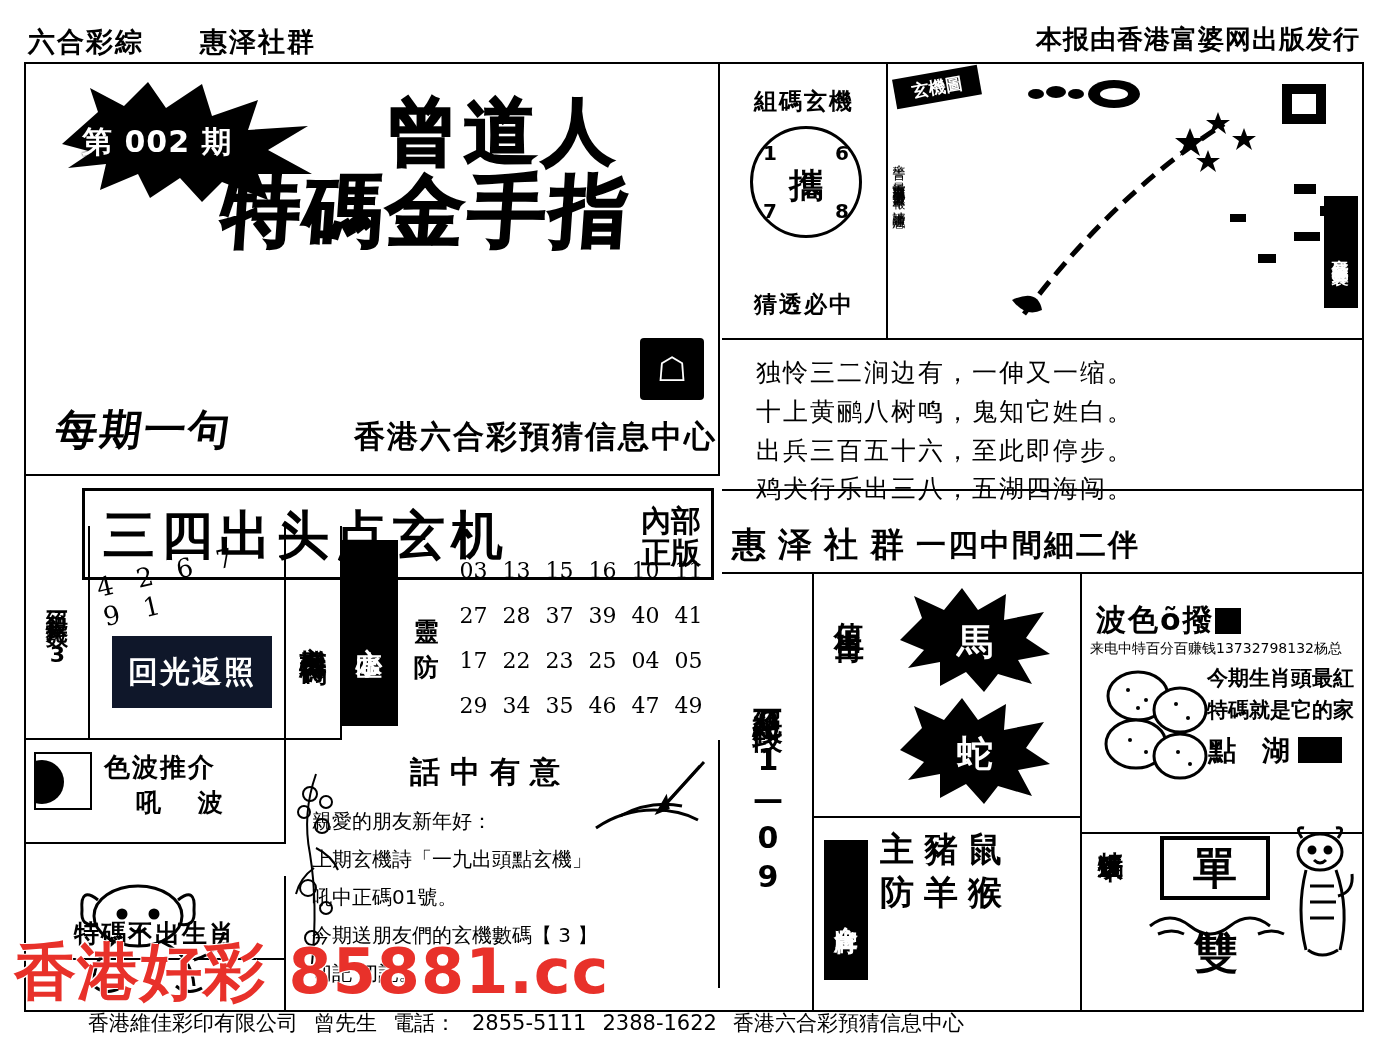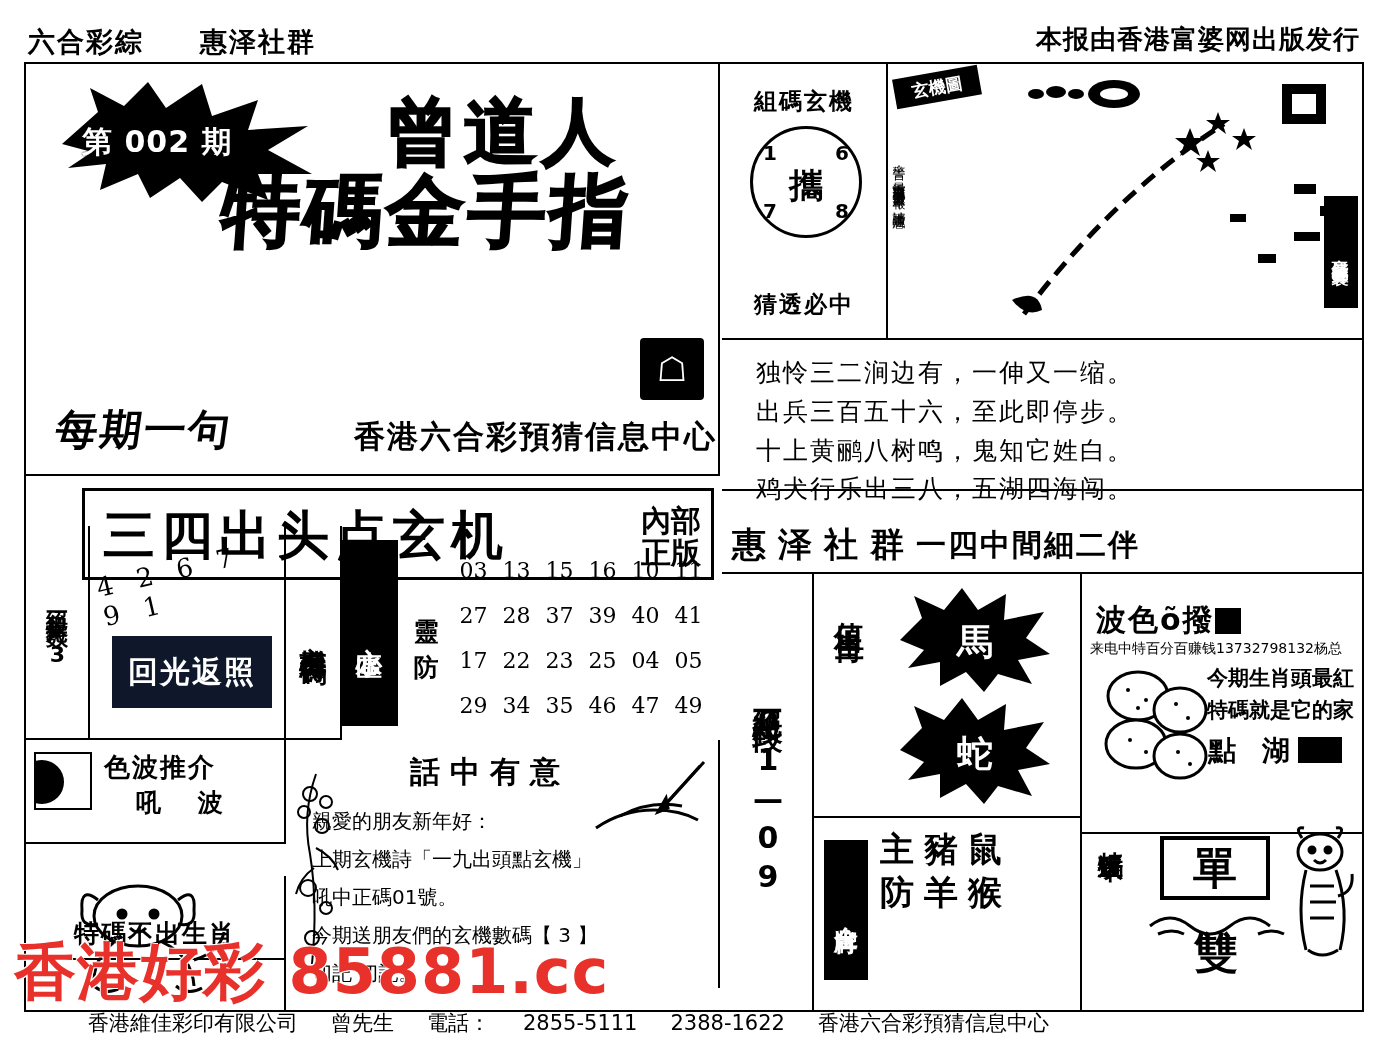--- a/index.html
+++ b/index.html
@@ -298,21 +298,21 @@
     font-size:62px; font-weight:bold; color:#e8312a;
     letter-spacing:1px;
     text-shadow:1px 1px 0 #fff, -1px -1px 0 #fff;
     white-space:nowrap;
   }
 
   
   #footer {
     position:absolute; left:0; right:0; top:1006px; height:34px;
     font-size:21px;
-    display:flex; align-items:center; gap:33px; padding-left:88px;
+    display:flex; align-items:center; gap:16px; padding-left:88px;
   }
   #footer span { white-space:nowrap; }
 </style>
 </head>
 <body>
 
 <div class="page">
 
   <div id="top-left-title">
     <span>六合彩綜</span><span class="gap"></span><span>惠泽社群</span>
@@ -516,22 +516,22 @@
       </svg>
     </div>
     <div id="money-tag">
       <div class="v vert">贏錢錦囊</div>
     </div>
   </div>
 
   <div id="poem">
     <div id="poem-lines">
       <div>独怜三二涧边有，一伸又一缩。</div>
+      <div>十上黄鹂八树鸣，鬼知它姓白。</div>
       <div>出兵三百五十六，至此即停步。</div>
-      <div>十上黄鹂八树鸣，鬼知它姓白。</div>
       <div>鸡犬行乐出三八，五湖四海闯。</div>
     </div>
   </div>
 
   <div id="headline">
     <span id="hl-a">惠泽社群</span>
     <span id="hl-b">一四中間細二伴</span>
   </div>
 
   <div id="abs-kill" class="ctr">

